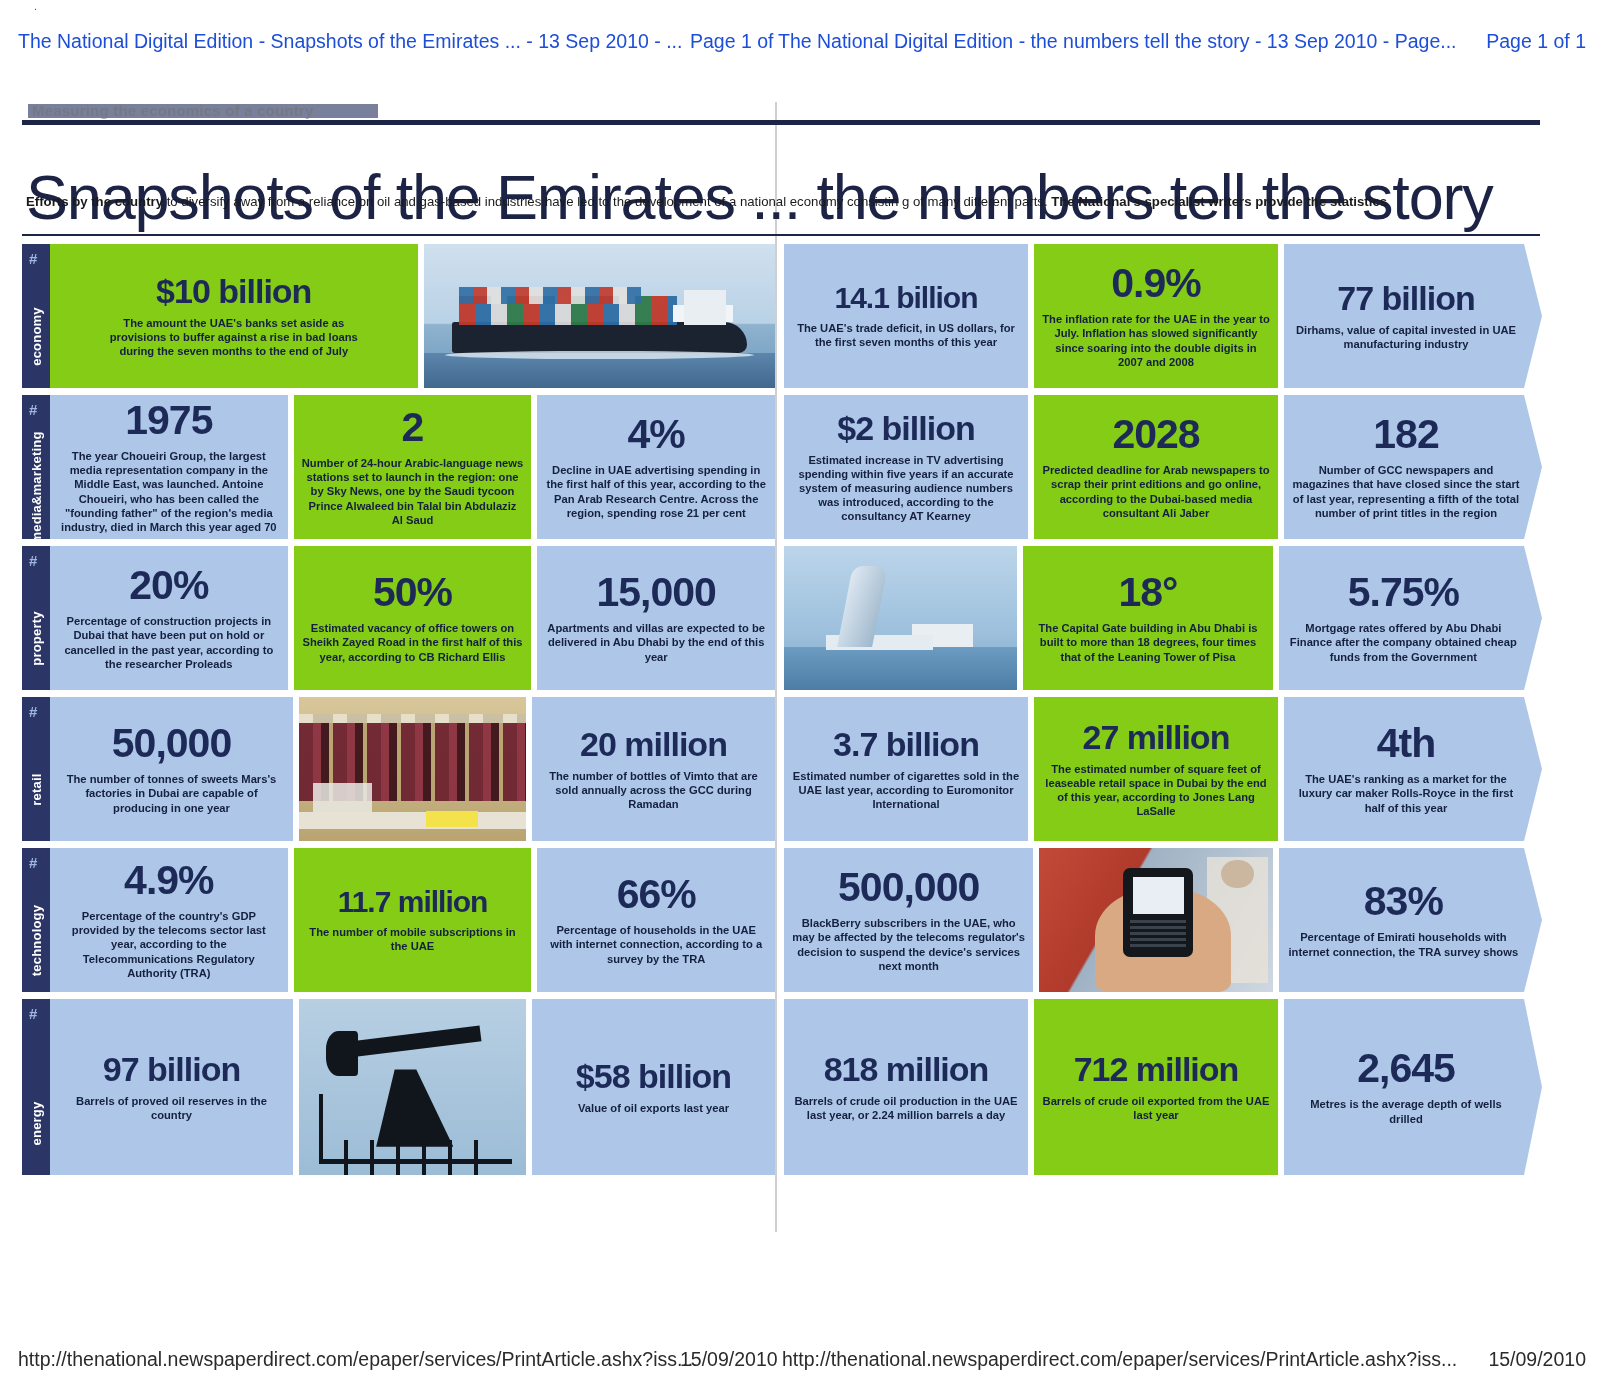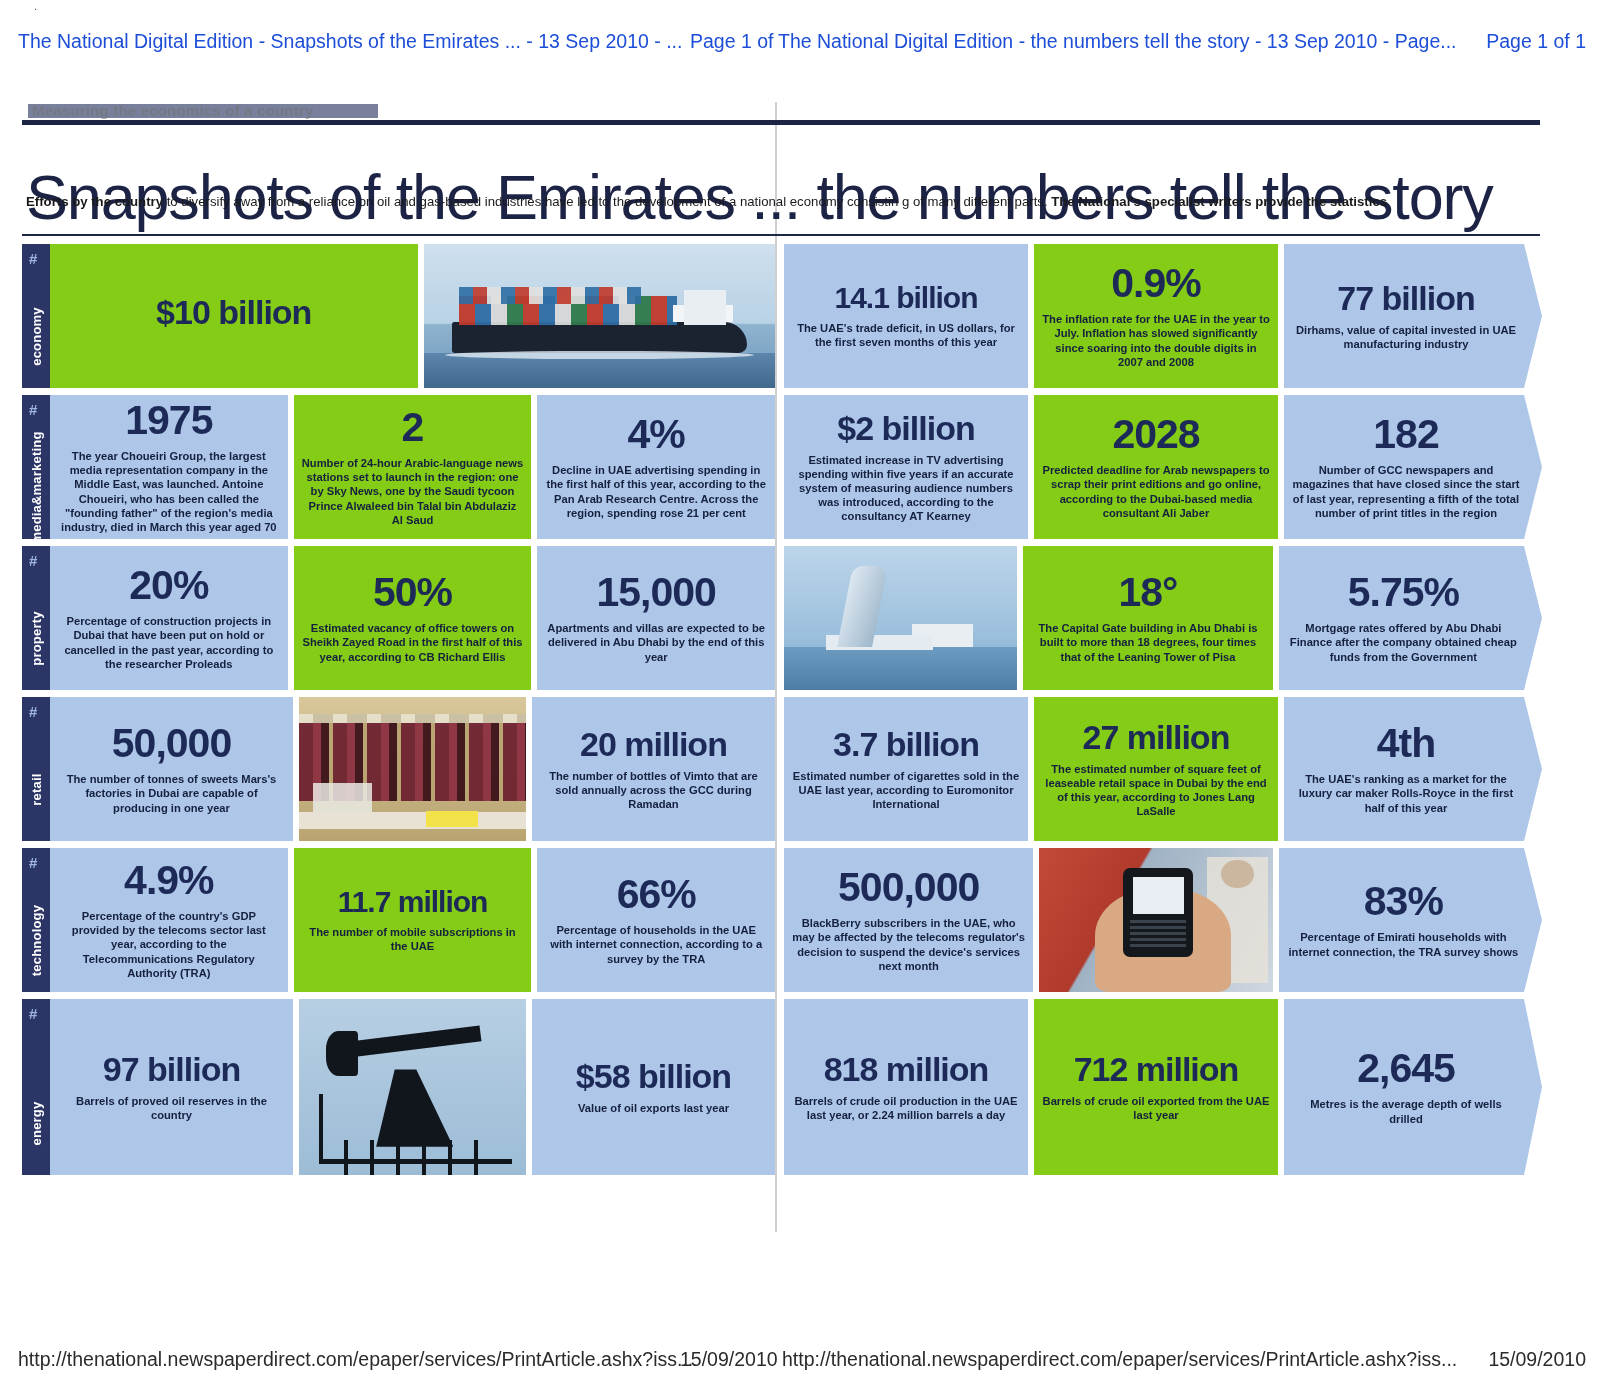--- a/index.html
+++ b/index.html
@@ -327,20 +327,21 @@
         <div class="cat-tab">
           <div class="hash">#</div>
           <div class="cat-rot-wrap">
             <div class="cat-label">economy</div>
           </div>
         </div>
         <div class="left-block">
           <div class="cells">
             <div class="cell lighter">
               <div class="stat sm">$10 billion</div>
+              <div class="desc">The amount the UAE's banks set aside as provisions to buffer against a rise in bad loans during the seven months to the end of July</div>
             </div>
             <div class="cell photo">
               <div class="photo-inner">
                 <div class="ship-sky"></div>
                 <div class="ship-wake"></div>
                 <div class="ship-hull"></div>
                 <div class="ship-cargo"></div>
                 <div class="ship-cargo2"></div>
                 <div class="ship-bridge"></div>
                 <div class="ship-stack"></div>

